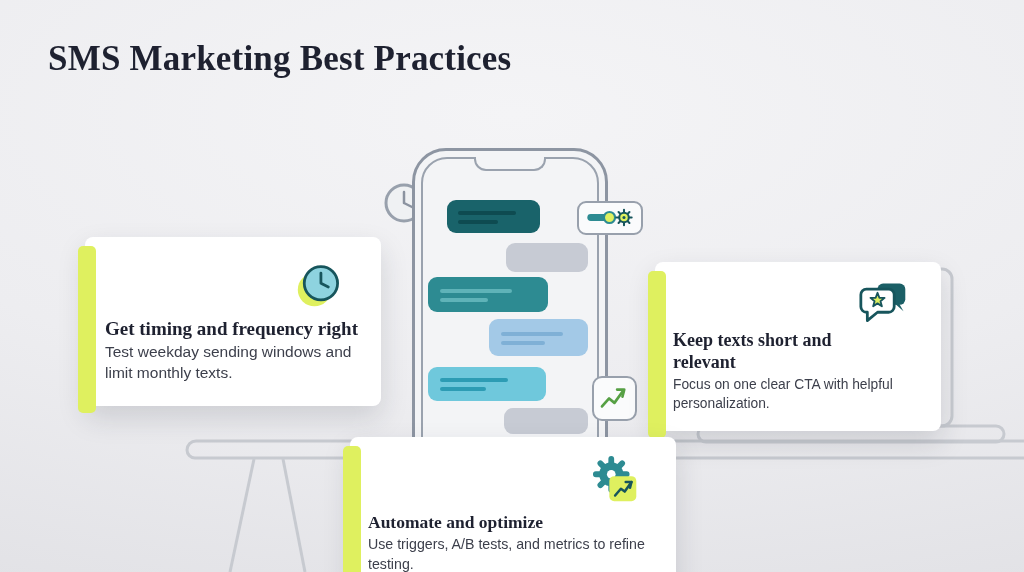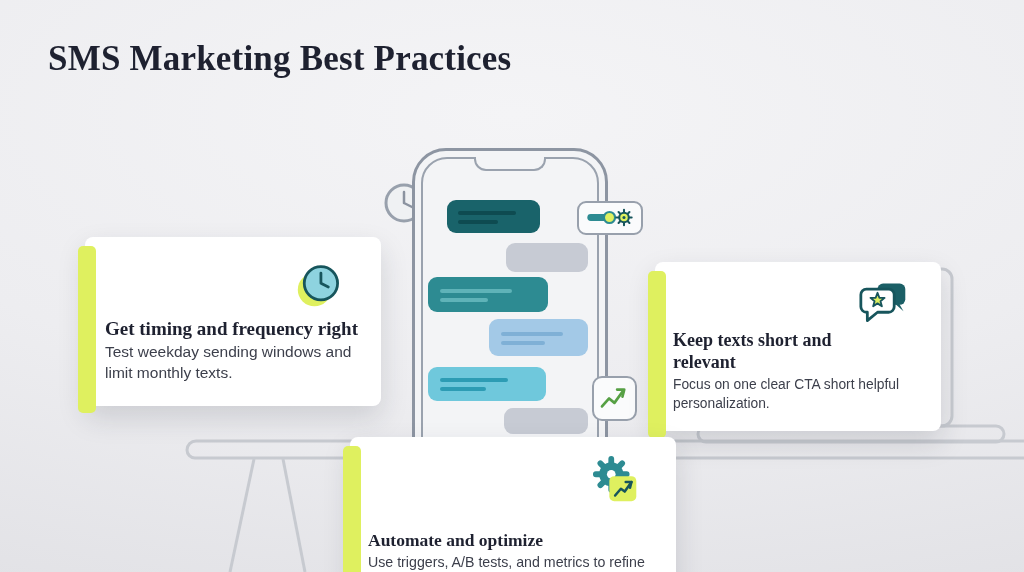--- a/index.html
+++ b/index.html
@@ -74,21 +74,21 @@
   .card-timing .card-title { font-size:19px; }
   .card-timing .card-body  { font-size:15.5px; }
 
   .card-short    { left:655px; top:262px; width:286px; min-height:118px; padding:18px; }
   .card-short .card-icon { margin-right:14px; }
   .card-short .card-title { font-size:18px; max-width:160px; }
   .card-short .card-body  { font-size:13.8px; }
 
   .card-automate { left:350px; top:437px; width:326px; min-height:103px; padding:17px 18px; }
   .card-automate .card-icon { margin-right:14px; }
-  .card-automate .card-title { font-size:17.5px;margin-top:18px; }
+  .card-automate .card-title { font-size:17.5px; }
   .card-automate .card-body  { font-size:14.2px; }
 </style>
 </head>
 <body>
 
 <div class="canvas">
 
   <svg class="scene" width="1024" height="572" viewBox="0 0 1024 572" fill="none">
 
     <path d="M1024 441 H196 a9 9 0 0 0 -9 9 v0 a8 8 0 0 0 8 8 H1024" stroke="#c7cad0" stroke-width="3"></path>
@@ -176,21 +176,21 @@
     <span class="card-icon">
       <svg width="50" height="46" viewBox="0 0 54 48">
         <rect x="20" y="3" width="30" height="23" rx="6" fill="#1b5f66"></rect>
         <polygon points="38,24 48,33 42,22" fill="#1b5f66"></polygon>
         <path d="M8 9 h24 a6 6 0 0 1 6 6 v13 a6 6 0 0 1 -6 6 H20 L9 43 V34 h-1 a6 6 0 0 1 -6 -6 V15 a6 6 0 0 1 6 -6 Z" fill="#ffffff" stroke="#17555c" stroke-width="3" stroke-linejoin="round"></path>
         <polygon points="20,13 22,18.3 27.6,18.5 23.2,22.1 24.7,27.5 20,24.4 15.3,27.5 16.8,22.1 12.4,18.5 18,18.3" fill="#dff05f" stroke="#17555c" stroke-width="2" stroke-linejoin="round"></polygon>
       </svg>
     </span>
     <div>
       <div class="card-title">Keep texts short and relevant</div>
-      <div class="card-body">Focus on one clear CTA short helpful personalization.</div>
+      <div class="card-body">Focus on one clear CTA with helpful personalization.</div>
     </div>
   </div>
 
   <div class="card card-automate">
     <span class="card-icon">
       <svg width="52" height="54" viewBox="0 0 54 54">
         <g stroke="#2d8b92" stroke-width="6" stroke-linecap="round">
           <path d="M20 4 V36 M4 20 H36 M8.7 8.7 L31.3 31.3 M31.3 8.7 L8.7 31.3"></path>
         </g>
         <circle cx="20" cy="20" r="12.5" fill="#2d8b92"></circle>

